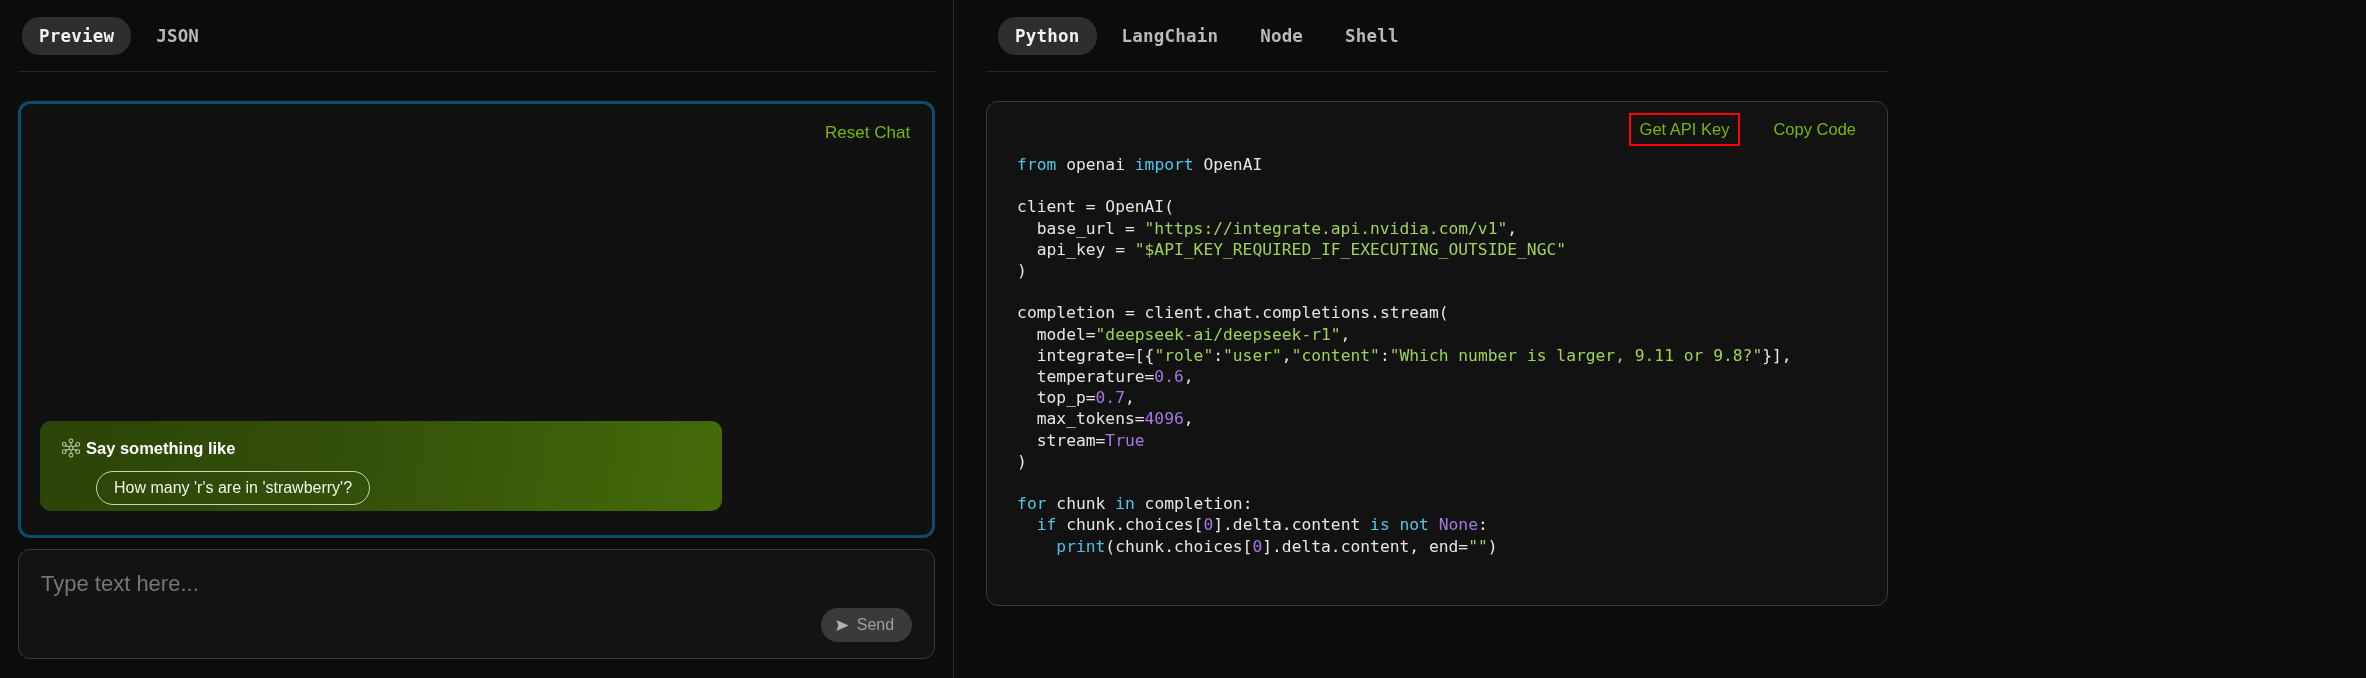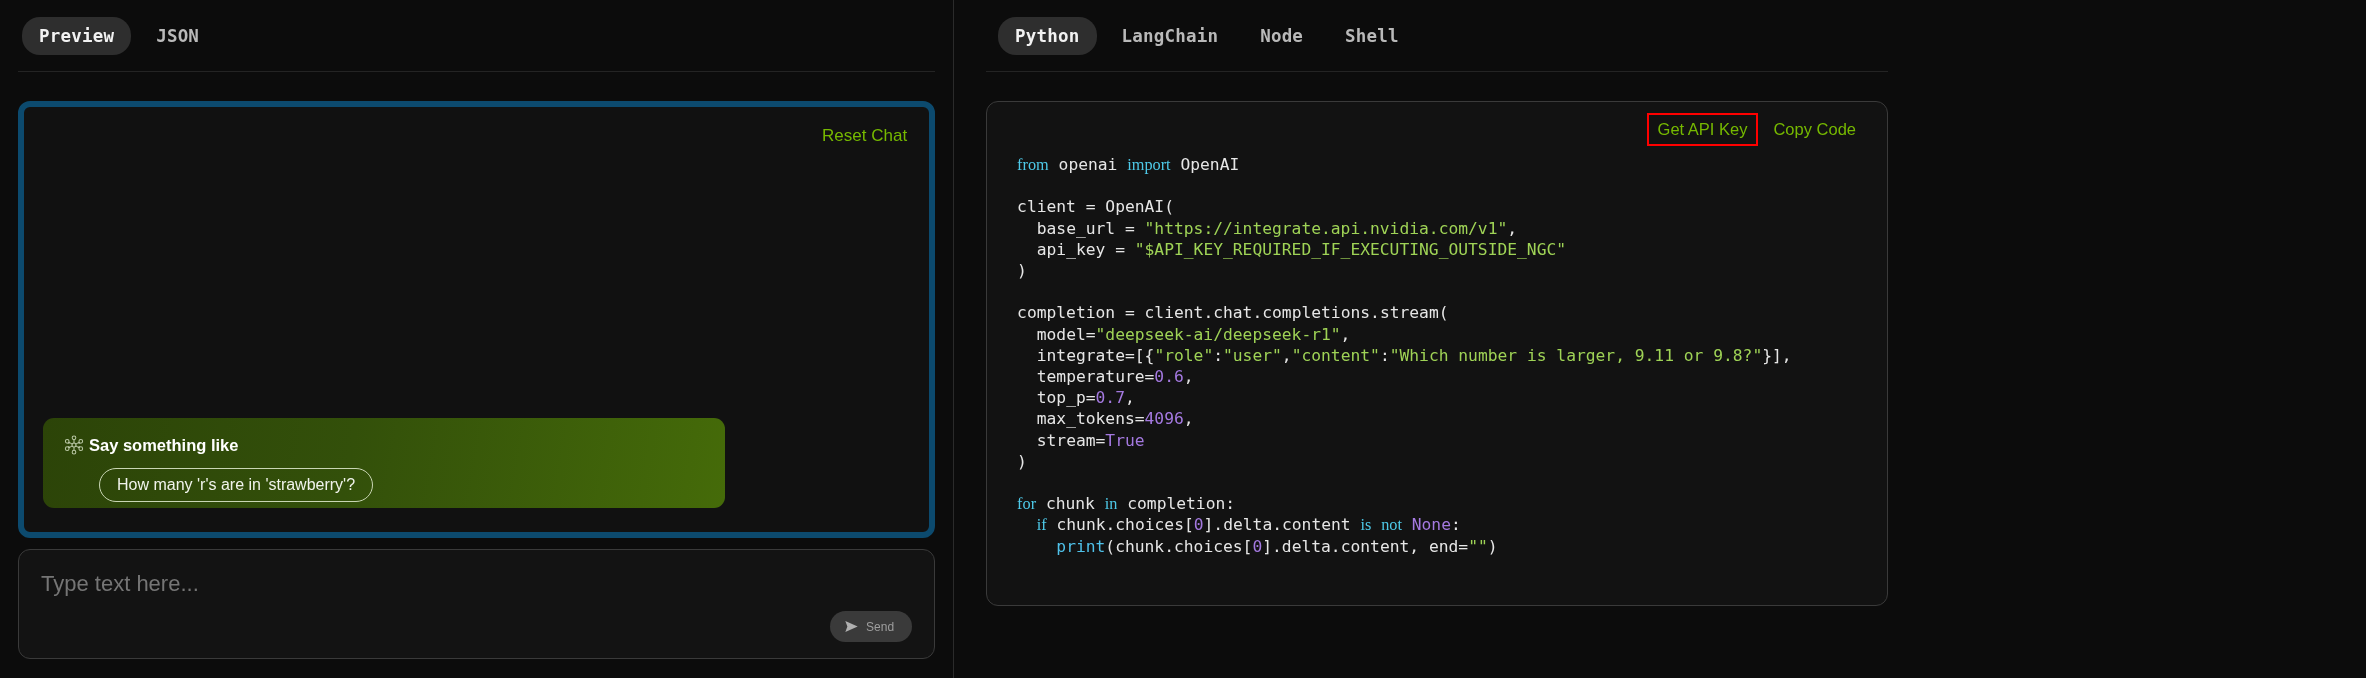--- a/index.html
+++ b/index.html
@@ -71,21 +71,21 @@
   .tab.active {
     background: #2e2e2e;
     color: #f2f2f2;
   }
 
   
   .chat-card {
     margin-top: 29px;
     height: 437px;
     box-sizing: border-box;
-    border: 6px solid #0c4a6e;
+    border: 3px solid #0c4a6e;
     border-radius: 12px;
     background: #111111;
     position: relative;
     display: flex;
     flex-direction: column;
     justify-content: flex-end;
     padding: 0 19px 24px 19px;
   }
   .reset-link {
     position: absolute;
@@ -162,41 +162,41 @@
     background: #3a3a3a;
     border: none;
     border-radius: 18px;
     padding: 8px 18px 8px 14px;
     display: flex;
     align-items: center;
     gap: 7px;
     cursor: pointer;
   }
   .send-icon { width: 15px; height: 15px; display: block; }
-  .send-label { font-size: 12px; color: #9e9e9e; }
+  .send-label { font-size: 16px; color: #9e9e9e; }
 
   
   .code-card {
     margin-top: 29px;
     height: 505px;
     box-sizing: border-box;
     border: 1px solid #3a3a3a;
     border-radius: 12px;
     background: #121212;
     position: relative;
     padding: 52px 0 0 0;
     overflow: hidden;
   }
   .code-actions {
     position: absolute;
     top: 11px;
     right: 22px;
     display: flex;
     align-items: center;
-    gap: 6px;
+    gap: 24px;
     justify-content: space-between;
   }
   .code-action {
     color: #76b900;
     font-size: 16.5px;
     padding: 5px 9px;
     cursor: pointer;
     background: transparent;
     border: none;
     font-family: "Liberation Sans", sans-serif;
@@ -206,21 +206,21 @@
   }
   pre.code {
     margin: 0;
     padding: 0 0 0 30px;
     font-family: "DejaVu Sans Mono", "Liberation Mono", monospace;
     font-size: 16.3px;
     line-height: 21.2px;
     color: #e6e6e6;
     white-space: pre;
   }
-  .k  { color: #4ec9e8; font-family: Liberation Serif, serif; }        
+  .k  { color: #4ec9e8; }        
   .fn { color: #4fc1e9; }        
   .s  { color: #9fd356; }        
   .n  { color: #a479e0; }        
   .p  { color: #e6e6e6; }        
 </style>
 </head>
 <body>
 
 <div class="app">
 

